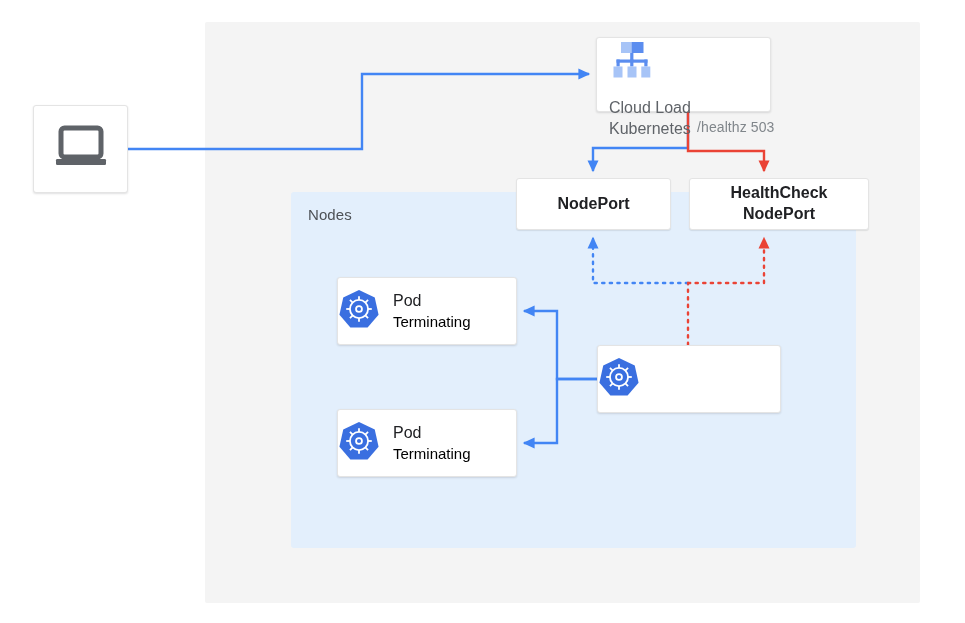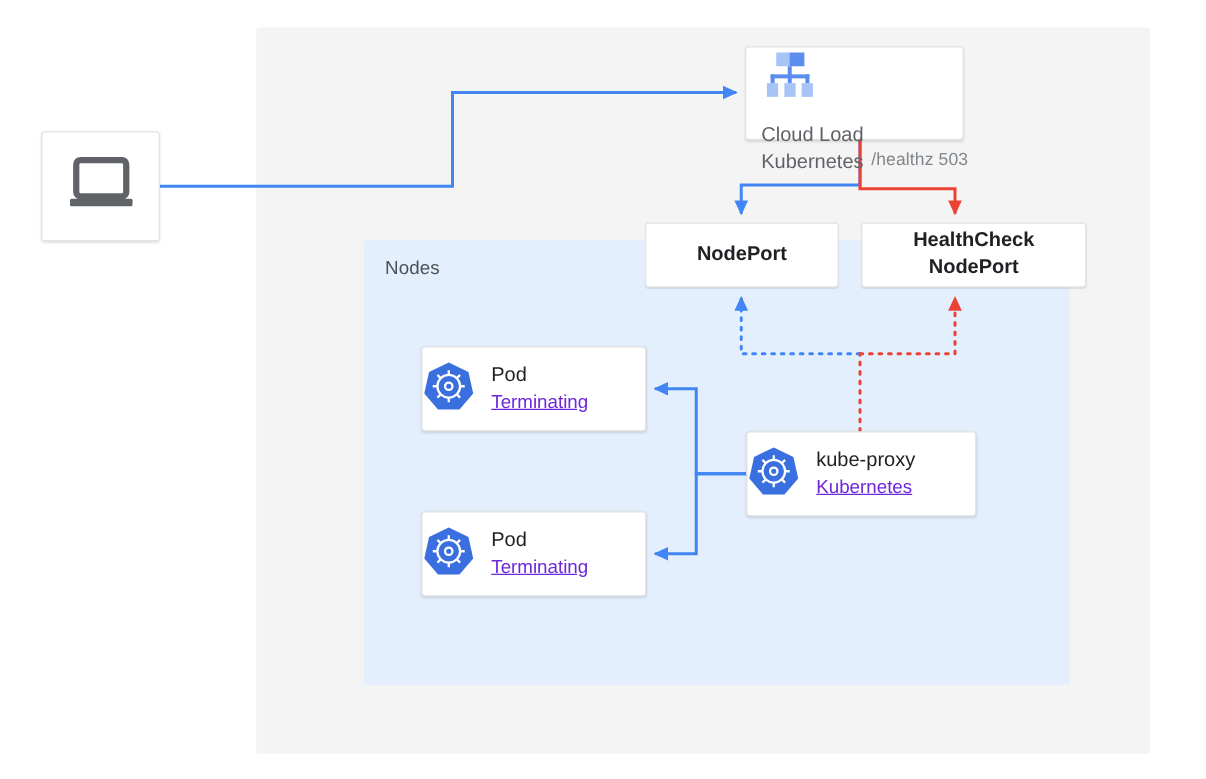--- a/index.html
+++ b/index.html
@@ -122,23 +122,22 @@
   .card-pod2 { left: 337px; top: 409px; width: 180px; height: 68px; }
   .card-kubeproxy { left: 597px; top: 345px; width: 184px; height: 68px; }
 
   .entity-text { line-height: 1.18; }
   .entity-title {
     font-size: 16px;
     color: #202124;
   }
   .entity-sub {
     font-size: 15px;
-    color: #6d28d9;
+    color: #000000;
     margin-top: 2px;
-    text-decoration: underline;
   }
 
   
   #wires {
     position: absolute;
     left: 0; top: 0;
     width: 965px;
     height: 623px;
     pointer-events: none;
   }
@@ -297,19 +296,15 @@
           <line x1="22" y1="31.4" x2="22" y2="35.4"></line>
           <line x1="8.6" y1="22" x2="12.6" y2="22"></line>
           <line x1="31.4" y1="22" x2="35.4" y2="22"></line>
           <line x1="12.5" y1="12.5" x2="15.4" y2="15.4"></line>
           <line x1="28.6" y1="28.6" x2="31.5" y2="31.5"></line>
           <line x1="31.5" y1="12.5" x2="28.6" y2="15.4"></line>
           <line x1="15.4" y1="28.6" x2="12.5" y2="31.5"></line>
         </g>
       </svg>
     </span>
-    <div class="entity-text">
-      <div class="entity-title">kube-proxy</div>
-      <div class="entity-sub">Kubernetes</div>
-    </div>
   </div>
 
 </div>
 
 </body></html>

